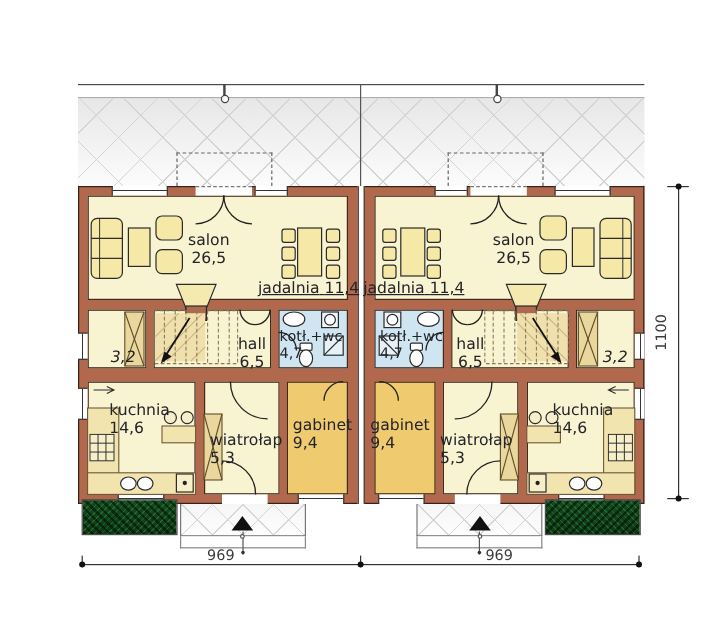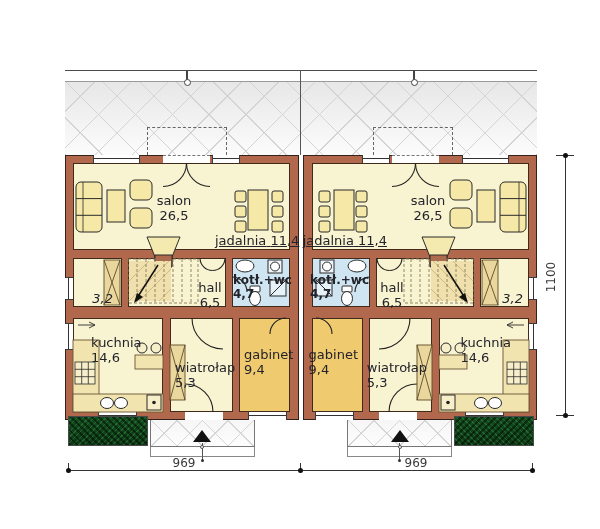--- a/index.html
+++ b/index.html
@@ -69,21 +69,21 @@
       repeating-linear-gradient(45deg, rgba(0,0,0,.45) 0 2px, transparent 2px 5px),
       repeating-linear-gradient(-45deg, rgba(60,150,70,.45) 0 1px, transparent 1px 4px),
       linear-gradient(#134d1f,#0d3a16); }
 
   
   .lbl { position:absolute; color:#23232b; font-size:13px; line-height:1.18; white-space:nowrap; }
   .l-salon { left:82px; top:38px; width:54px; text-align:center; }
   .l-jadalnia { left:150px; top:78px;text-decoration:underline; }
   .l-storage { left:14px; top:136px; width:34px; text-align:right;font-style:italic; }
   .l-hall { left:126px; top:125px; width:38px; text-align:center; }
-  .l-boiler { left:168px; top:118px; font-size:12px;font-weight:bold; }
+  .l-boiler { left:168px; top:118px; font-size:12px; }
   .l-kitchen { left:26px; top:180px; }
   .l-vestibule { left:110px; top:205px; }
   .l-study { left:179px; top:192px; }
 
   
   .dimline-h { height:1px; background:#333; }
   .dimline-v { width:1px; background:#333; }
   .dimdot { width:5px; height:5px; background:#111; border-radius:50%; }
   .dimtick-v { width:1px; height:14px; background:#333; }
   .dimtick-h { width:18px; height:1px; background:#333; }

